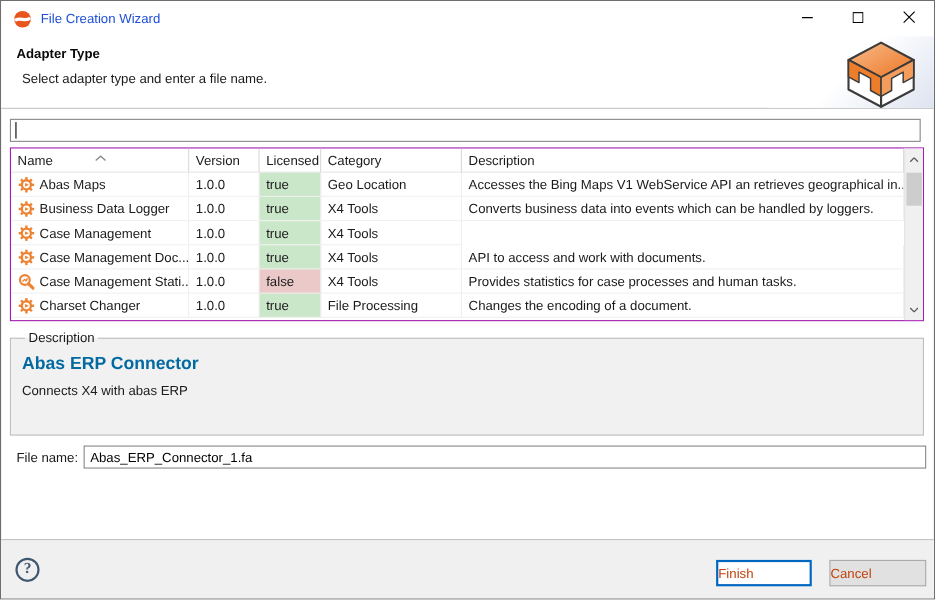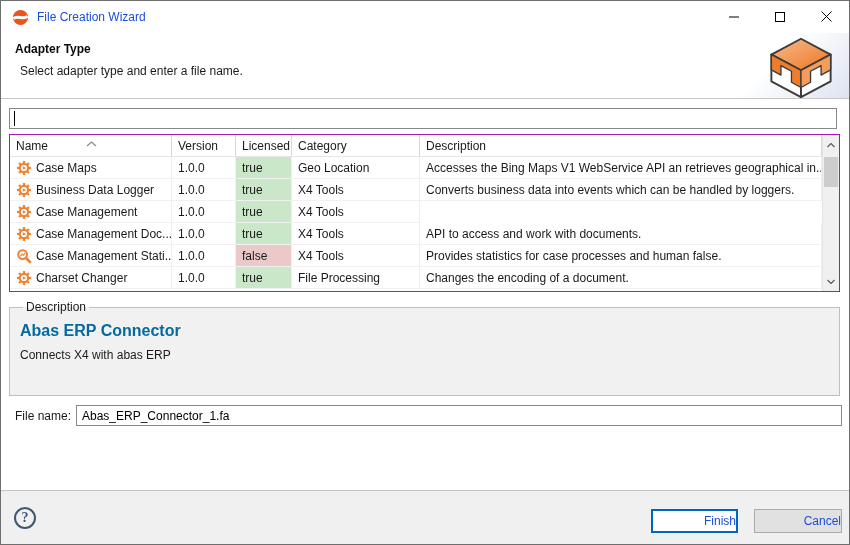--- a/index.html
+++ b/index.html
@@ -56,21 +56,21 @@
   .desc-title { font-size:16px; font-weight:bold; color:#0369a1; margin-top:2px; }
   .desc-text { font-size:12px; color:#1a1a1a; margin-top:8px; }
 
   
   .file-label { position:absolute; left:14px; top:408px; font-size:12px; color:#1a1a1a; }
   .file-input { position:absolute; left:75px; top:404px; width:766px; height:21px; border:1px solid #888888; font-size:12px; padding:0 5px; font-family:"Liberation Sans",sans-serif; outline:none; background:#fff; }
 
   
   .footer { position:absolute; left:0; right:0; top:489px; bottom:0; background:#f0f0f0; border-top:1px solid #c3c3c3; }
   .help-btn { position:absolute; left:13px; top:16px; width:22px; height:22px; border:2px solid #3f5871; border-radius:50%; color:#3f5871; font-size:14px; font-weight:bold; display:flex; align-items:center; justify-content:center; background:transparent; cursor:default; font-family:"Liberation Serif",serif; }
-  .btn { position:absolute; top:18px; height:24px; font-size:12px; font-family:"Liberation Sans",sans-serif; display:flex; align-items:center; justify-content:flex-end; color:#1d4ed8; }
+  .btn { position:absolute; top:18px; height:24px; font-size:12px; font-family:"Liberation Sans",sans-serif; display:flex; align-items:center; justify-content:flex-start; color:#c2410c; }
   .btn-finish { left:650px; width:87px; background:#ffffff; border:2px solid #0067c0; }
   .btn-cancel { left:753px; width:88px; background:#e1e1e1; border:1px solid #ababab; }
 </style>
 </head>
 <body>
 
 <div class="window">
 
   <div class="titlebar">
     <span class="title-icon">
@@ -157,21 +157,21 @@
                   <rect x="6.9" y="1" width="2.2" height="14" transform="rotate(45 8 8)"></rect>
                   <rect x="6.9" y="1" width="2.2" height="14" transform="rotate(90 8 8)"></rect>
                   <rect x="6.9" y="1" width="2.2" height="14" transform="rotate(135 8 8)"></rect>
                   <circle cx="8" cy="8" r="5.2"></circle>
                 </g>
                 <circle cx="8" cy="8" r="3.1" fill="#fff"></circle>
                 <path d="M6.8 6.3 L10.2 8 L6.8 9.7 Z" fill="#ee8433"></path>
               </svg>
 
           </span>
-          <span>Case Maps</span>
+          <span>Abas Maps</span>
         </div>
         <div class="cell">
             <span>1.0.0</span>
           </div>
         <div class="cell lic" data-licensed="true">
             <span>true</span>
           </div>
         <div class="cell">
             <span>Geo Location</span>
           </div>
@@ -288,21 +288,21 @@
         <div class="cell">
             <span>1.0.0</span>
           </div>
         <div class="cell lic" data-licensed="false">
             <span>false</span>
           </div>
         <div class="cell">
             <span>X4 Tools</span>
           </div>
         <div class="cell">
-            <span>Provides statistics for case processes and human false.</span>
+            <span>Provides statistics for case processes and human tasks.</span>
           </div>
       </div>
 
       <div class="trow">
         <div class="cell">
           <span class="row-icon" data-icon="gear-icon">
             <svg class="svg-gear" viewBox="0 0 16 16">
                 <g fill="#ee8433">
                   <rect x="6.9" y="1" width="2.2" height="14"></rect>
                   <rect x="6.9" y="1" width="2.2" height="14" transform="rotate(45 8 8)"></rect>

